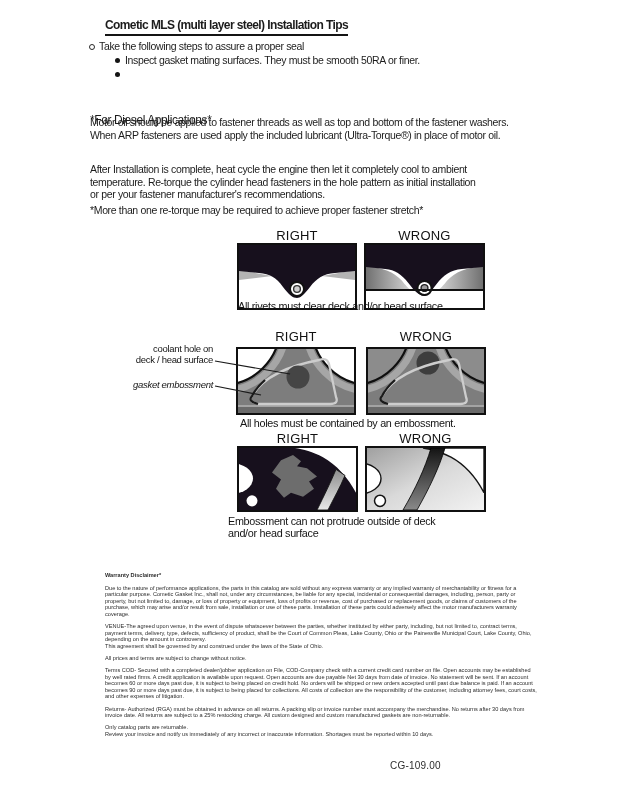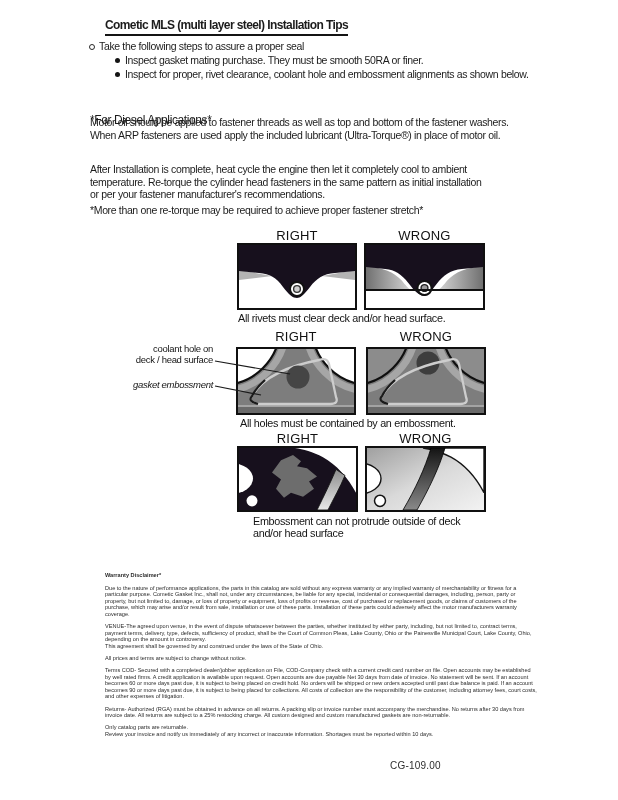--- a/index.html
+++ b/index.html
@@ -39,29 +39,29 @@
   .pagenum{left:390px;top:760px;font-size:10px;color:#2e2e2e;letter-spacing:0.2px;}
   .overlay{left:0;top:0;width:618px;height:800px;pointer-events:none;}
 </style>
 </head>
 <body>
 
 <div class="abs title">Cometic MLS (multi layer steel) Installation Tips</div>
 
 <div class="abs bullets">
   <div class="b-item"><span class="o-dot"></span><span>Take the following steps to assure a proper seal</span></div>
-  <div class="b-item sub"><span class="f-dot"></span><span>Inspect gasket mating purchase.  They must be smooth 50RA or finer.</span></div>
-  <div class="b-item sub"><span class="f-dot"></span><span>Inspect for proper, rivet clearance, coolant hole and embossment alignments as shown below.</span></div>
+  <div class="b-item sub"><span class="f-dot"></span><span>Inspect gasket mating surfaces.  They must be smooth 50RA or finer.</span></div>
+  <div class="b-item sub"><span class="f-dot"></span></div>
 </div>
 
 <div class="abs diesel-head">*For Diesel Applications*</div>
 <div class="abs para p1">Motor oil should be applied to fastener threads as well as top and bottom of the fastener washers.
 When ARP fasteners are used apply the included lubricant (Ultra-Torque®) in place of motor oil.</div>
 <div class="abs para p2">After Installation is complete, heat cycle the engine then let it completely cool to ambient
-temperature. Re-torque the cylinder head fasteners in the same pattern as initial installation
+temperature. Re-torque the cylinder head fasteners in the hole pattern as initial installation
 or per your fastener manufacturer's recommendations.</div>
 <div class="abs para note">*More than one re-torque may be required to achieve proper fastener stretch*</div>
 
 <div class="abs dg-label" style="left:237px;top:228px;width:120px;">RIGHT</div>
 <div class="abs dg-label" style="left:364px;top:228px;width:121px;">WRONG</div>
 
 <div class="dbox" style="left:237px;top:243px;width:120px;height:67px;">
   <svg viewBox="0 0 116 63" preserveAspectRatio="none">
     <path d="M0,25 L33,31 L0,35 Z" fill="#b3b3b3"></path>
     <path d="M116,25 L83,31 L116,35 Z" fill="#b3b3b3"></path>
@@ -85,21 +85,21 @@
     </defs>
     <path d="M0,21 C18,23 27,27 35,35 C39,40 43,45 46,45 L0,45 Z" fill="url(#w1l)"></path>
     <path d="M116,21 C98,23 89,27 81,35 C77,40 73,45 70,45 L116,45 Z" fill="url(#w1r)"></path>
     <path d="M0,0 H116 V22 L95,24 C84,25 77,30 70,39 C64,47 61,51 58,51 C53,51 48,46 42,38 C35,29 29,25 19,24 L0,22 Z" fill="#17101d"></path>
     <circle cx="58" cy="43" r="7" fill="#ffffff" stroke="#111111" stroke-width="2"></circle>
     <circle cx="58" cy="43" r="3.4" fill="#9b9b9b" stroke="#222222" stroke-width="1.4"></circle>
     <line x1="0" y1="45" x2="116" y2="45" stroke="#111111" stroke-width="2"></line>
   </svg>
 </div>
 
-<div class="abs caption" style="left:238px;top:312px;text-align:right;">All rivets must clear deck and/or head surface.</div>
+<div class="abs caption" style="left:238px;top:300px;text-align:right;">All rivets must clear deck and/or head surface.</div>
 
 <div class="abs dg-label" style="left:236px;top:329px;width:120px;">RIGHT</div>
 <div class="abs dg-label" style="left:366px;top:329px;width:120px;">WRONG</div>
 
 <div class="abs callout" style="left:95px;top:344px;width:118px;">coolant hole on
 deck / head surface</div>
 <div class="abs callout" style="left:95px;top:380px;width:118px;font-style:italic;">gasket embossment</div>
 
 <div class="dbox" style="left:236px;top:347px;width:120px;height:68px;">
   <svg viewBox="0 0 116 64" preserveAspectRatio="none">
@@ -167,21 +167,21 @@
         </linearGradient>
     </defs>
     <rect x="0" y="0" width="117" height="61" fill="url(#b3)"></rect>
     <path d="M56,0 L117,0 L117,44 C109,29 97,16 84,9 C74,4 64,1 56,0 Z" fill="#ffffff" stroke="#141414" stroke-width="1.4"></path>
     <path d="M64,0 L78,0 C72,20 62,40 50,61 L36,61 C48,41 58,20 64,0 Z" fill="url(#d3)" stroke="#000000" stroke-width="0.8"></path>
     <ellipse cx="-7" cy="30" rx="21" ry="15" fill="#ffffff" stroke="#141414" stroke-width="1.4"></ellipse>
     <circle cx="13" cy="52" r="5.5" fill="#ffffff" stroke="#141414" stroke-width="1.5"></circle>
   </svg>
 </div>
 
-<div class="abs caption" style="left:253px;top:515px;">Embossment can not protrude outside of deck
+<div class="abs caption" style="left:228px;top:515px;">Embossment can not protrude outside of deck
 and/or head surface</div>
 
 <svg class="abs overlay">
   <line x1="215" y1="361" x2="290" y2="374" stroke="#1a1a1a" stroke-width="1.2"></line>
   <line x1="215" y1="386" x2="261" y2="395" stroke="#1a1a1a" stroke-width="1.2"></line>
 </svg>
 
 <div class="abs footer">
   <p class="f-head">Warranty Disclaimer*</p>
   <p>Due to the nature of performance applications, the parts in this catalog are sold without any express warranty or any implied warranty of merchantability or fitness for a particular purpose.  Cometic Gasket Inc., shall not, under any circumstances, be liable for any special, incidental or consequential damages, including, person, party or property, but not limited to, damage, or loss of property or equipment, loss of profits or revenue, cost of purchased or replacement goods, or claims of customers of the purchase, which may arise and/or result from sale, installation or use of these parts.  Installation of these parts could adversely affect the motor manufacturers warranty coverage.</p>

